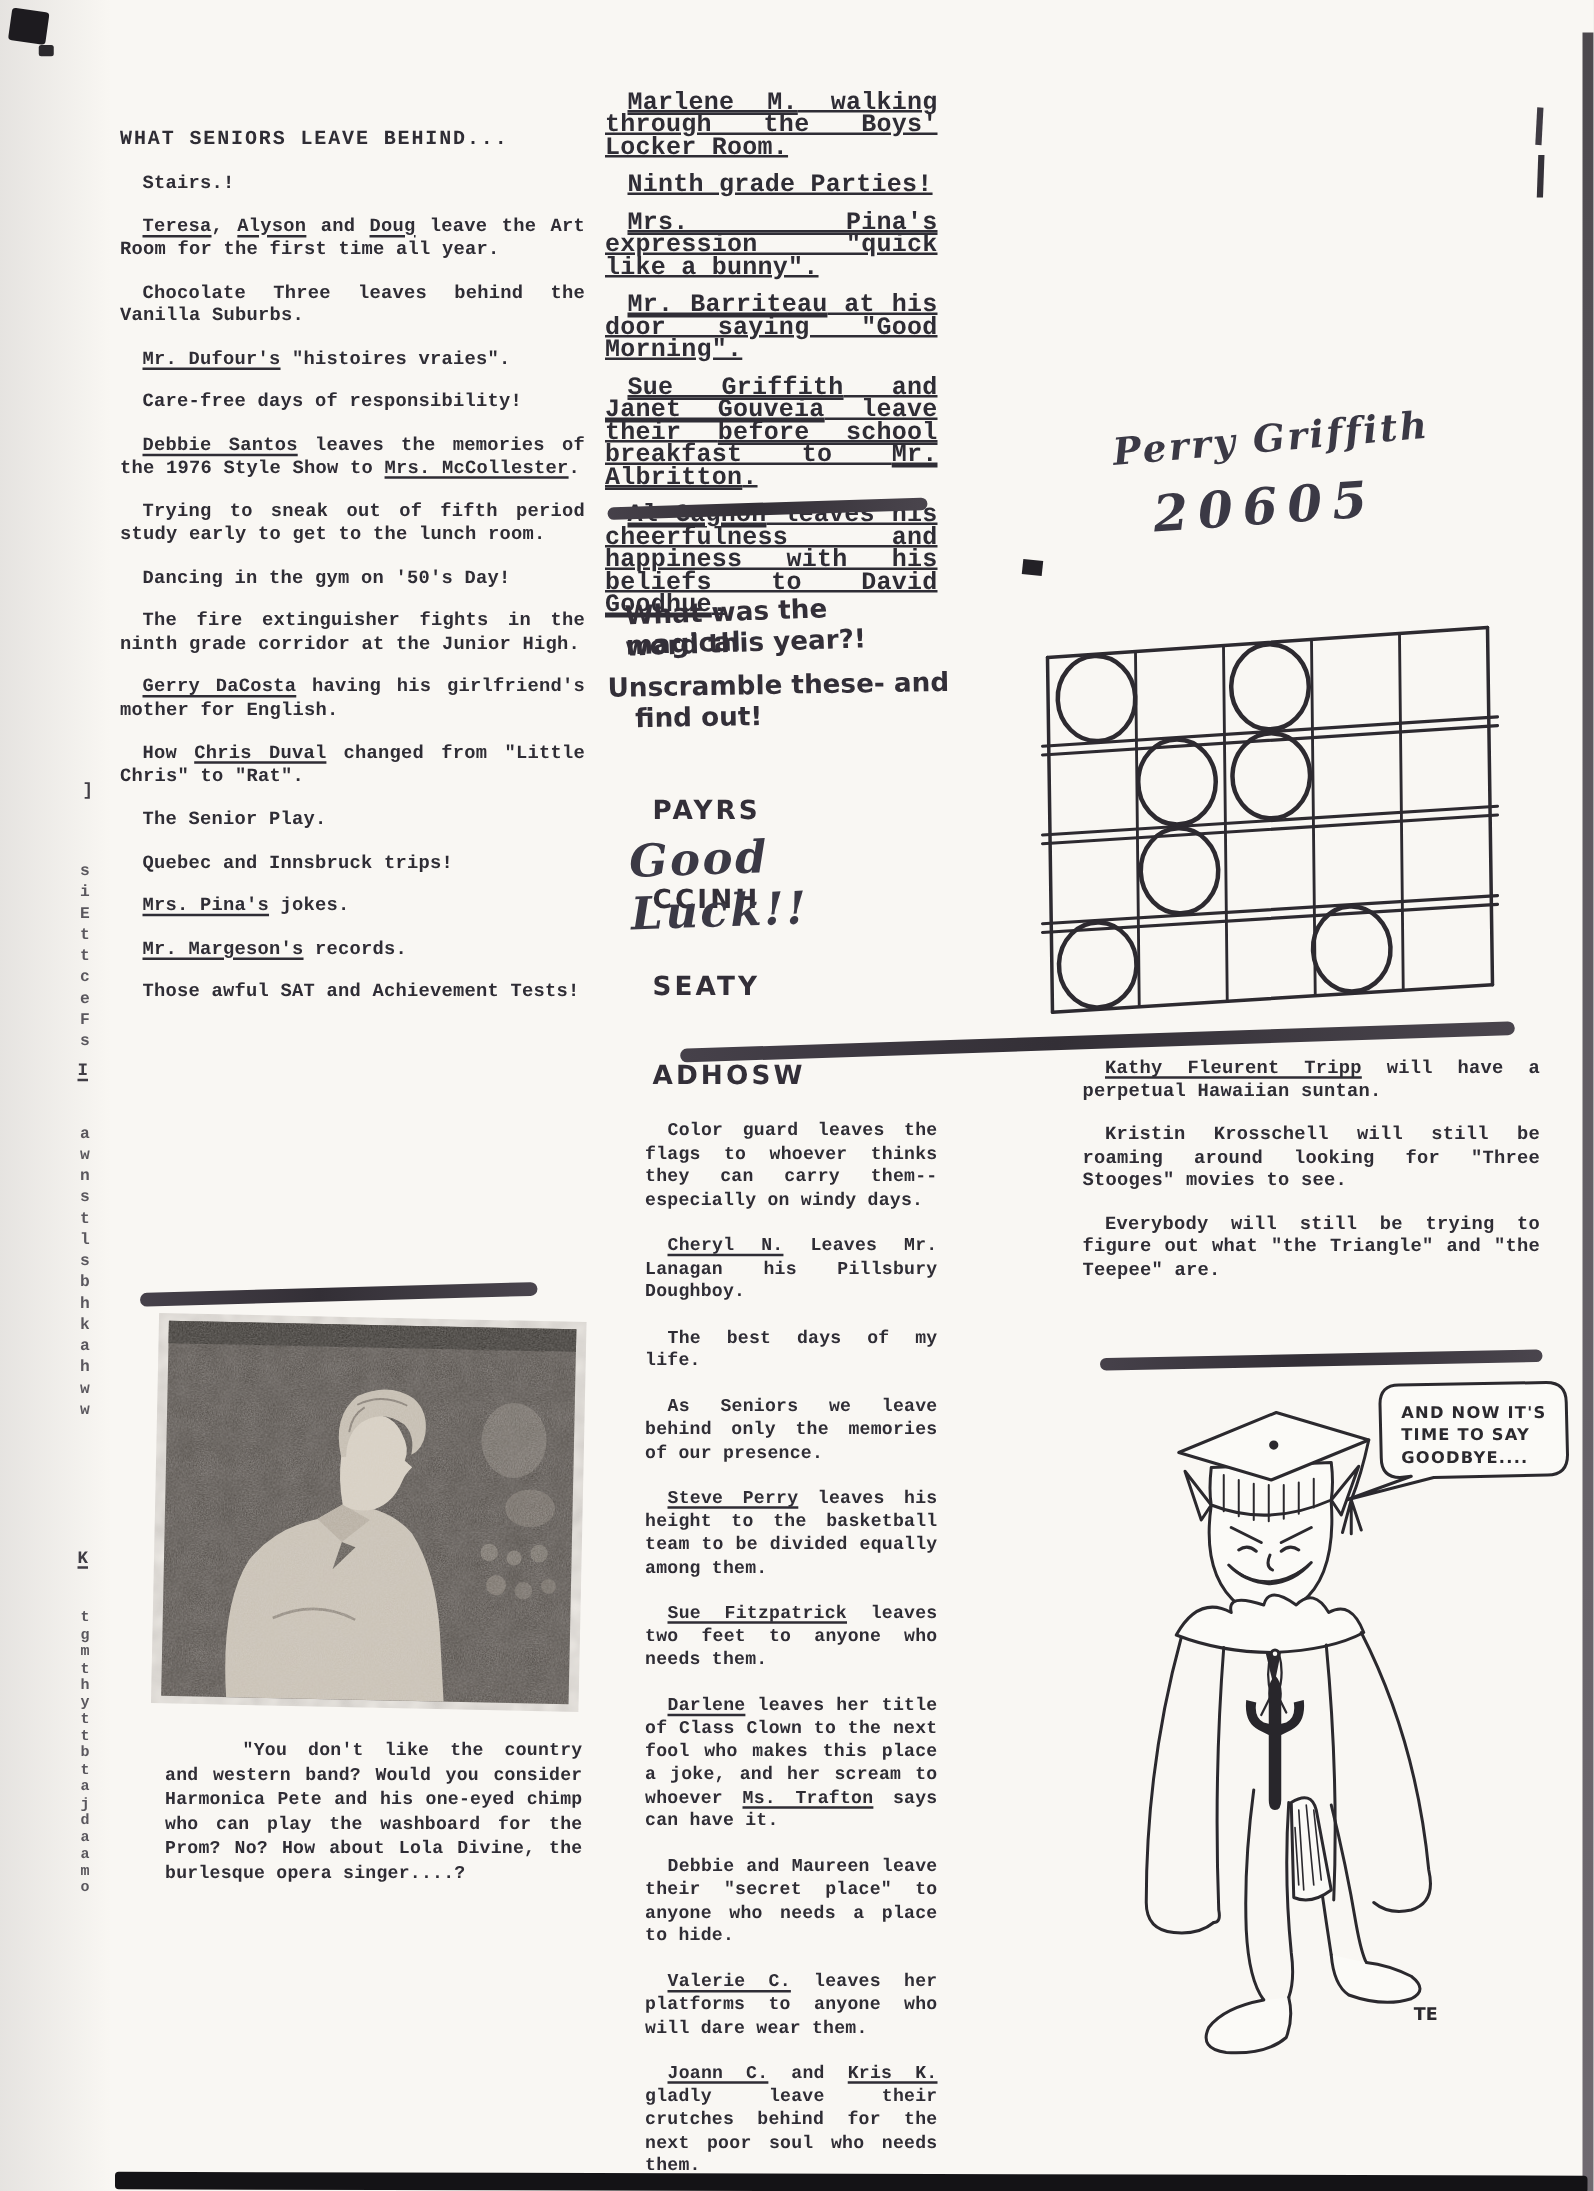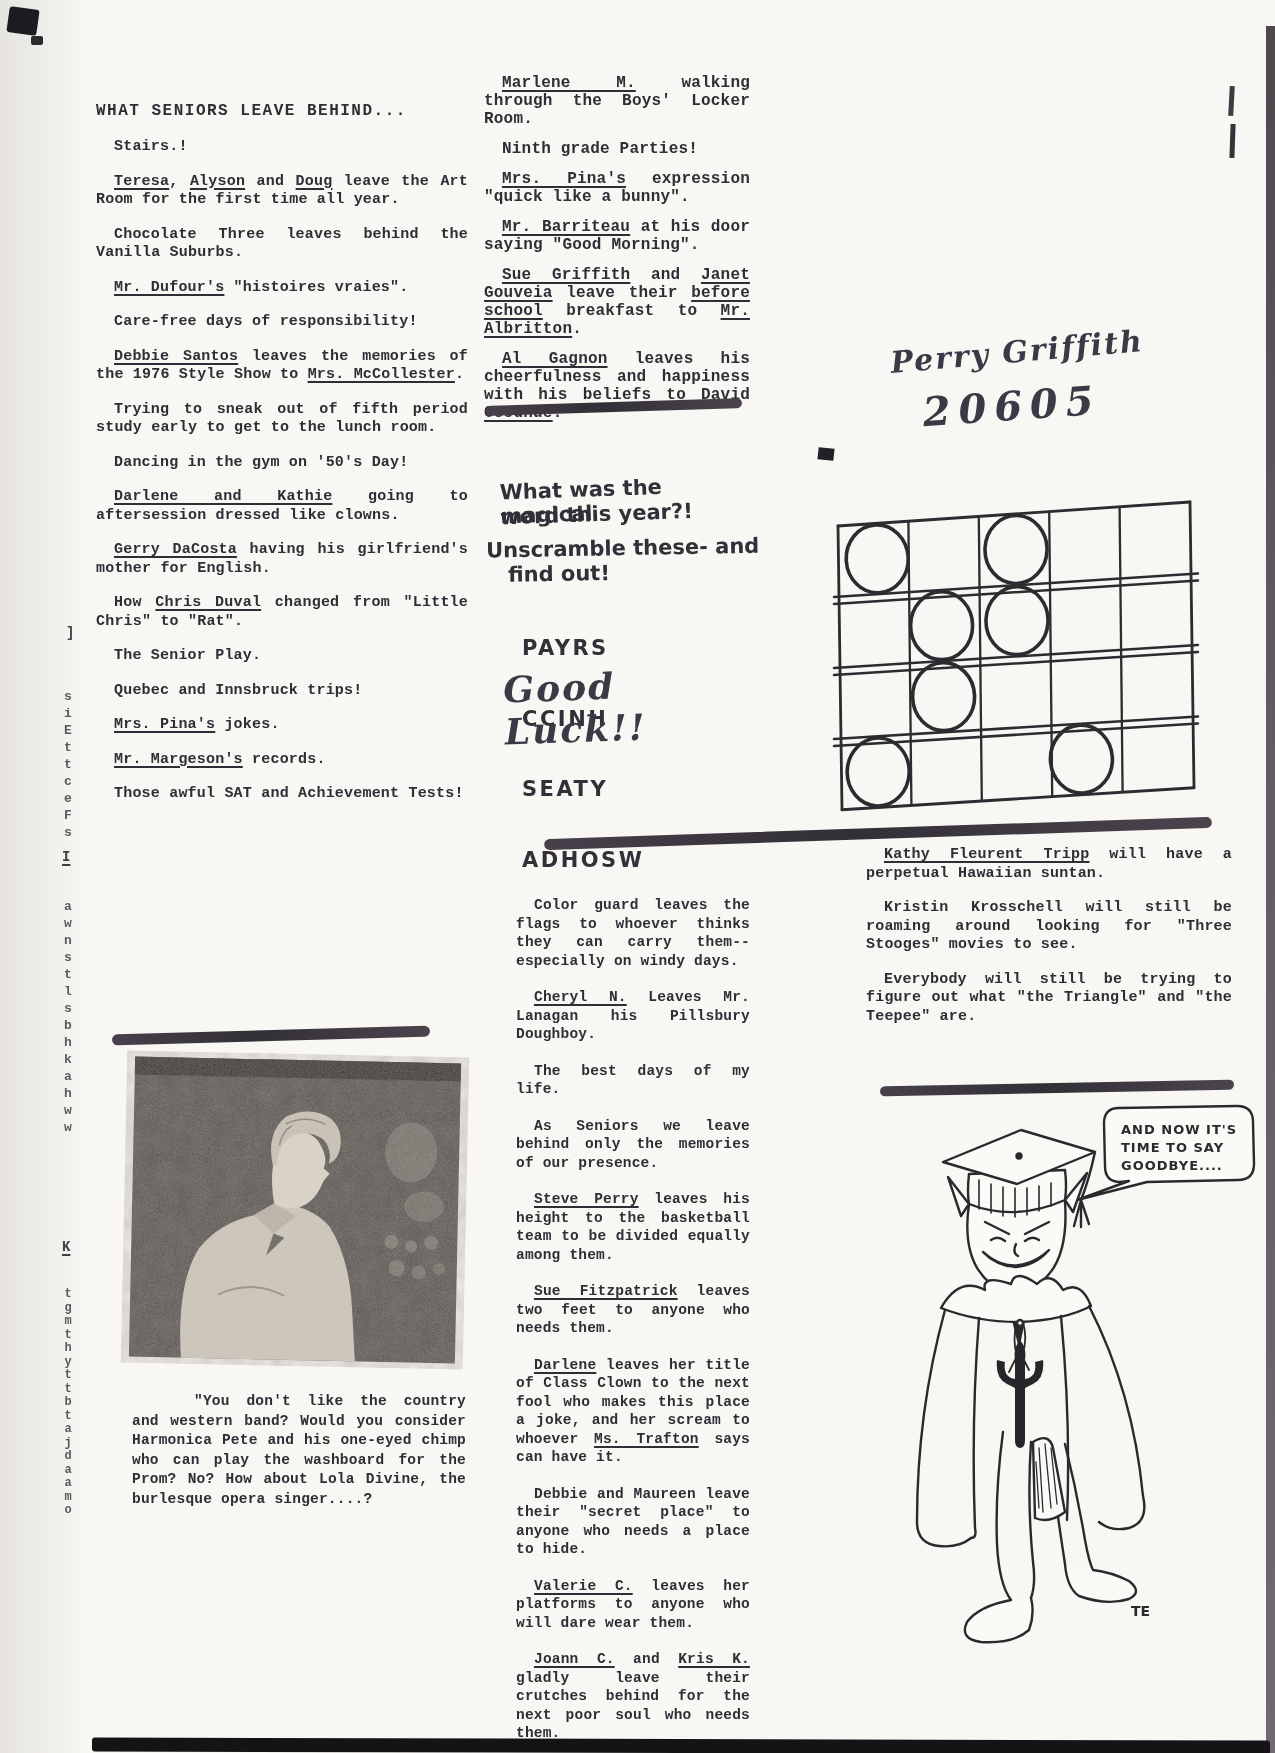--- a/index.html
+++ b/index.html
@@ -9,21 +9,21 @@
         background:linear-gradient(90deg,rgba(60,55,60,.10),rgba(60,55,60,0));pointer-events:none;}
   .abs{position:absolute;}
   
   .t{font:700 15px/18.5px "Liberation Mono",monospace;letter-spacing:.2px;
      text-align:justify;margin:0 0 16px 0;text-indent:18px;color:#2f2d35;}
   .u{text-decoration:underline;text-decoration-thickness:1.5px;text-underline-offset:3px;}
   #left-title{left:96px;top:90px;width:380px;font:700 16px/20px "Liberation Mono",monospace;
      letter-spacing:1.5px;}
   #left-items{left:96px;top:138px;width:372px;}
   #mid-top{left:484px;top:74px;width:266px;}
-  #mid-top .t{font-size:16px;line-height:18px;margin-bottom:12px;}
+  #mid-top .t{font-size:20px;line-height:18px;margin-bottom:12px;text-decoration:underline;}
   #mid-top .t:nth-child(2){}
   #mid-bottom{left:484px;top:896px;width:266px;}
   #mid-bottom .t{font-size:14.5px;line-height:18.5px;margin-bottom:18px;margin-left:32px;}
   #right-items{left:866px;top:846px;width:366px;}
   #right-items .t{margin-bottom:16px;}
   #caption{left:132px;top:1392px;width:334px;font-size:14.5px;line-height:19.5px;
      text-indent:62px;}
   
   .bar{position:absolute;background:linear-gradient(90deg,#46414a,#332f36 45%,#4a454d);
        border-radius:6px;}
@@ -135,21 +135,21 @@
   <div class="abs" id="left-items">
 
   <p class="t">Stairs.!</p>
       <p class="t"><span class="u">Teresa</span>, <span class="u">Alyson</span> and <span class="u">Doug</span> leave the Art Room for the first time all year.</p>
       <p class="t">Chocolate Three leaves behind the Vanilla Suburbs.</p>
       <p class="t"><span class="u">Mr. Dufour's</span> "histoires vraies".</p>
       <p class="t">Care-free days of responsibility!</p>
       <p class="t"><span class="u">Debbie Santos</span> leaves the memories of the 1976 Style Show to <span class="u">Mrs. McCollester</span>.</p>
       <p class="t">Trying to sneak out of fifth period study early to get to the lunch room.</p>
       <p class="t">Dancing in the gym on '50's Day!</p>
-      <p class="t"><span class="u">Darlene and Kathie</span> going to aftersession dressed like clowns.</p>
+      <p class="t">The fire extinguisher fights in the ninth grade corridor at the Junior High.</p>
       <p class="t"><span class="u">Gerry DaCosta</span> having his girlfriend's mother for English.</p>
       <p class="t">How <span class="u">Chris Duval</span> changed from "Little Chris" to "Rat".</p>
       <p class="t">The Senior Play.</p>
       <p class="t">Quebec and Innsbruck trips!</p>
       <p class="t"><span class="u">Mrs. Pina's</span> jokes.</p>
       <p class="t"><span class="u">Mr. Margeson's</span> records.</p>
       <p class="t">Those awful SAT and Achievement Tests!</p>
     </div>
   <div class="bar" id="bar-left"></div>
 

